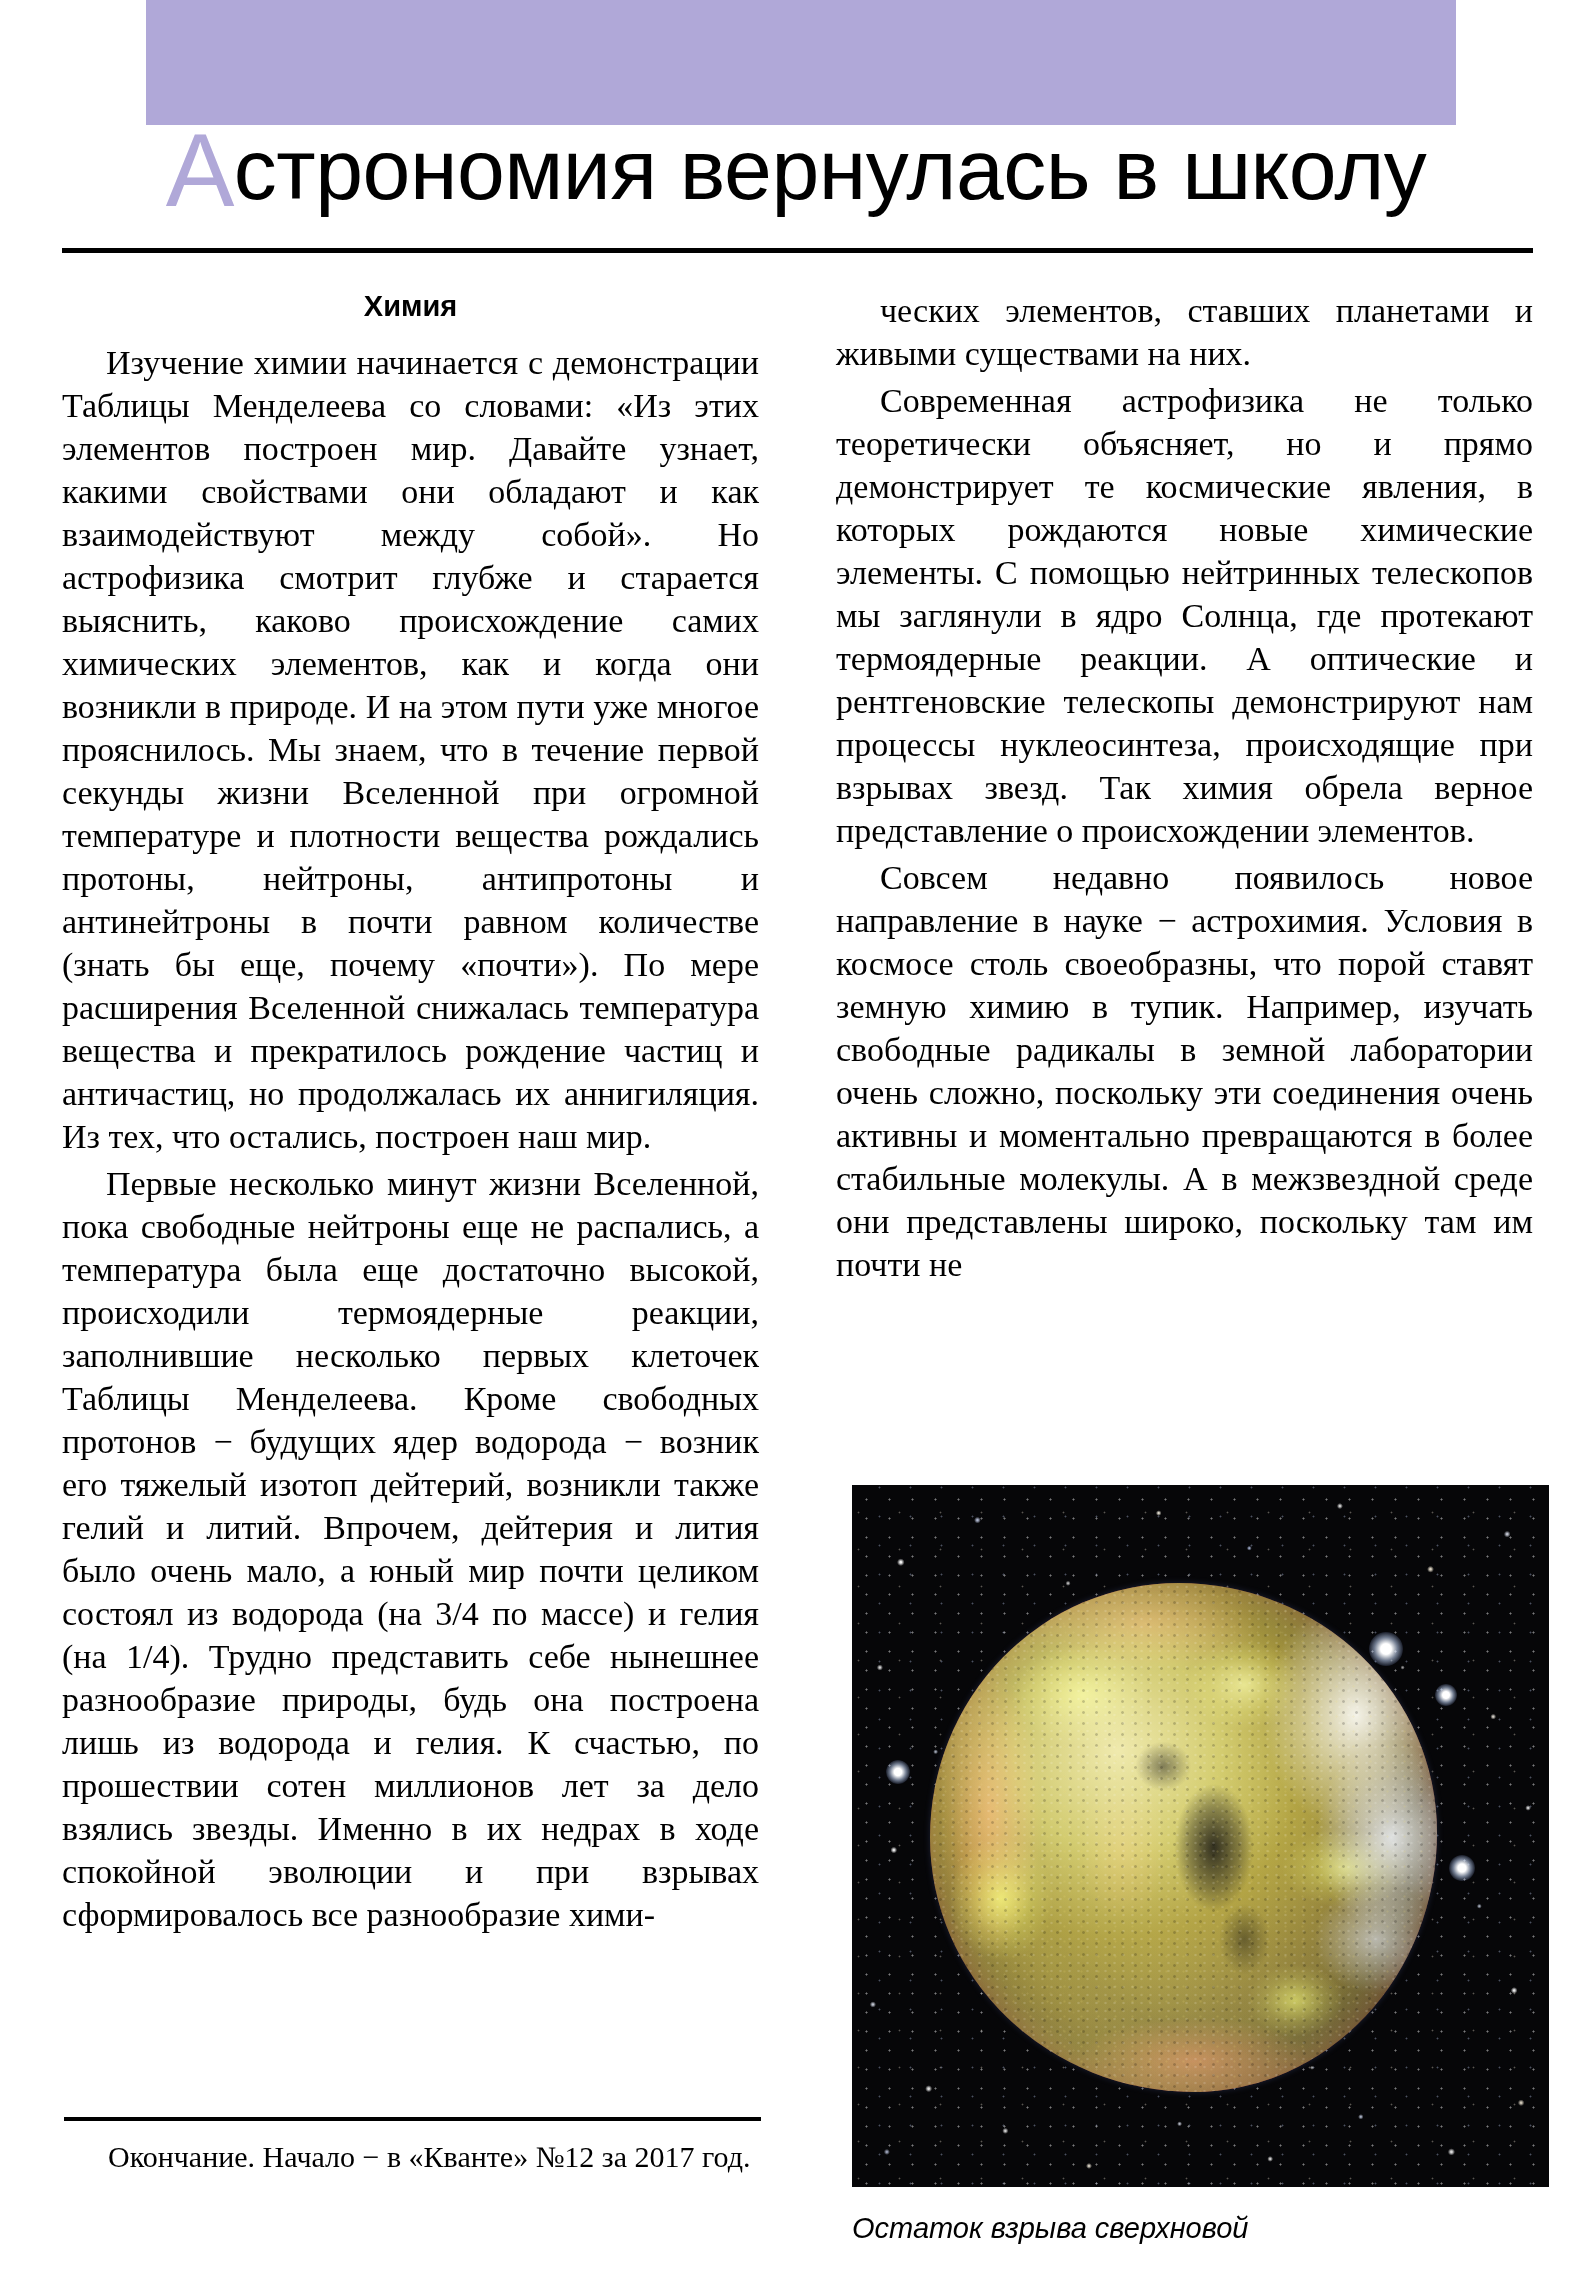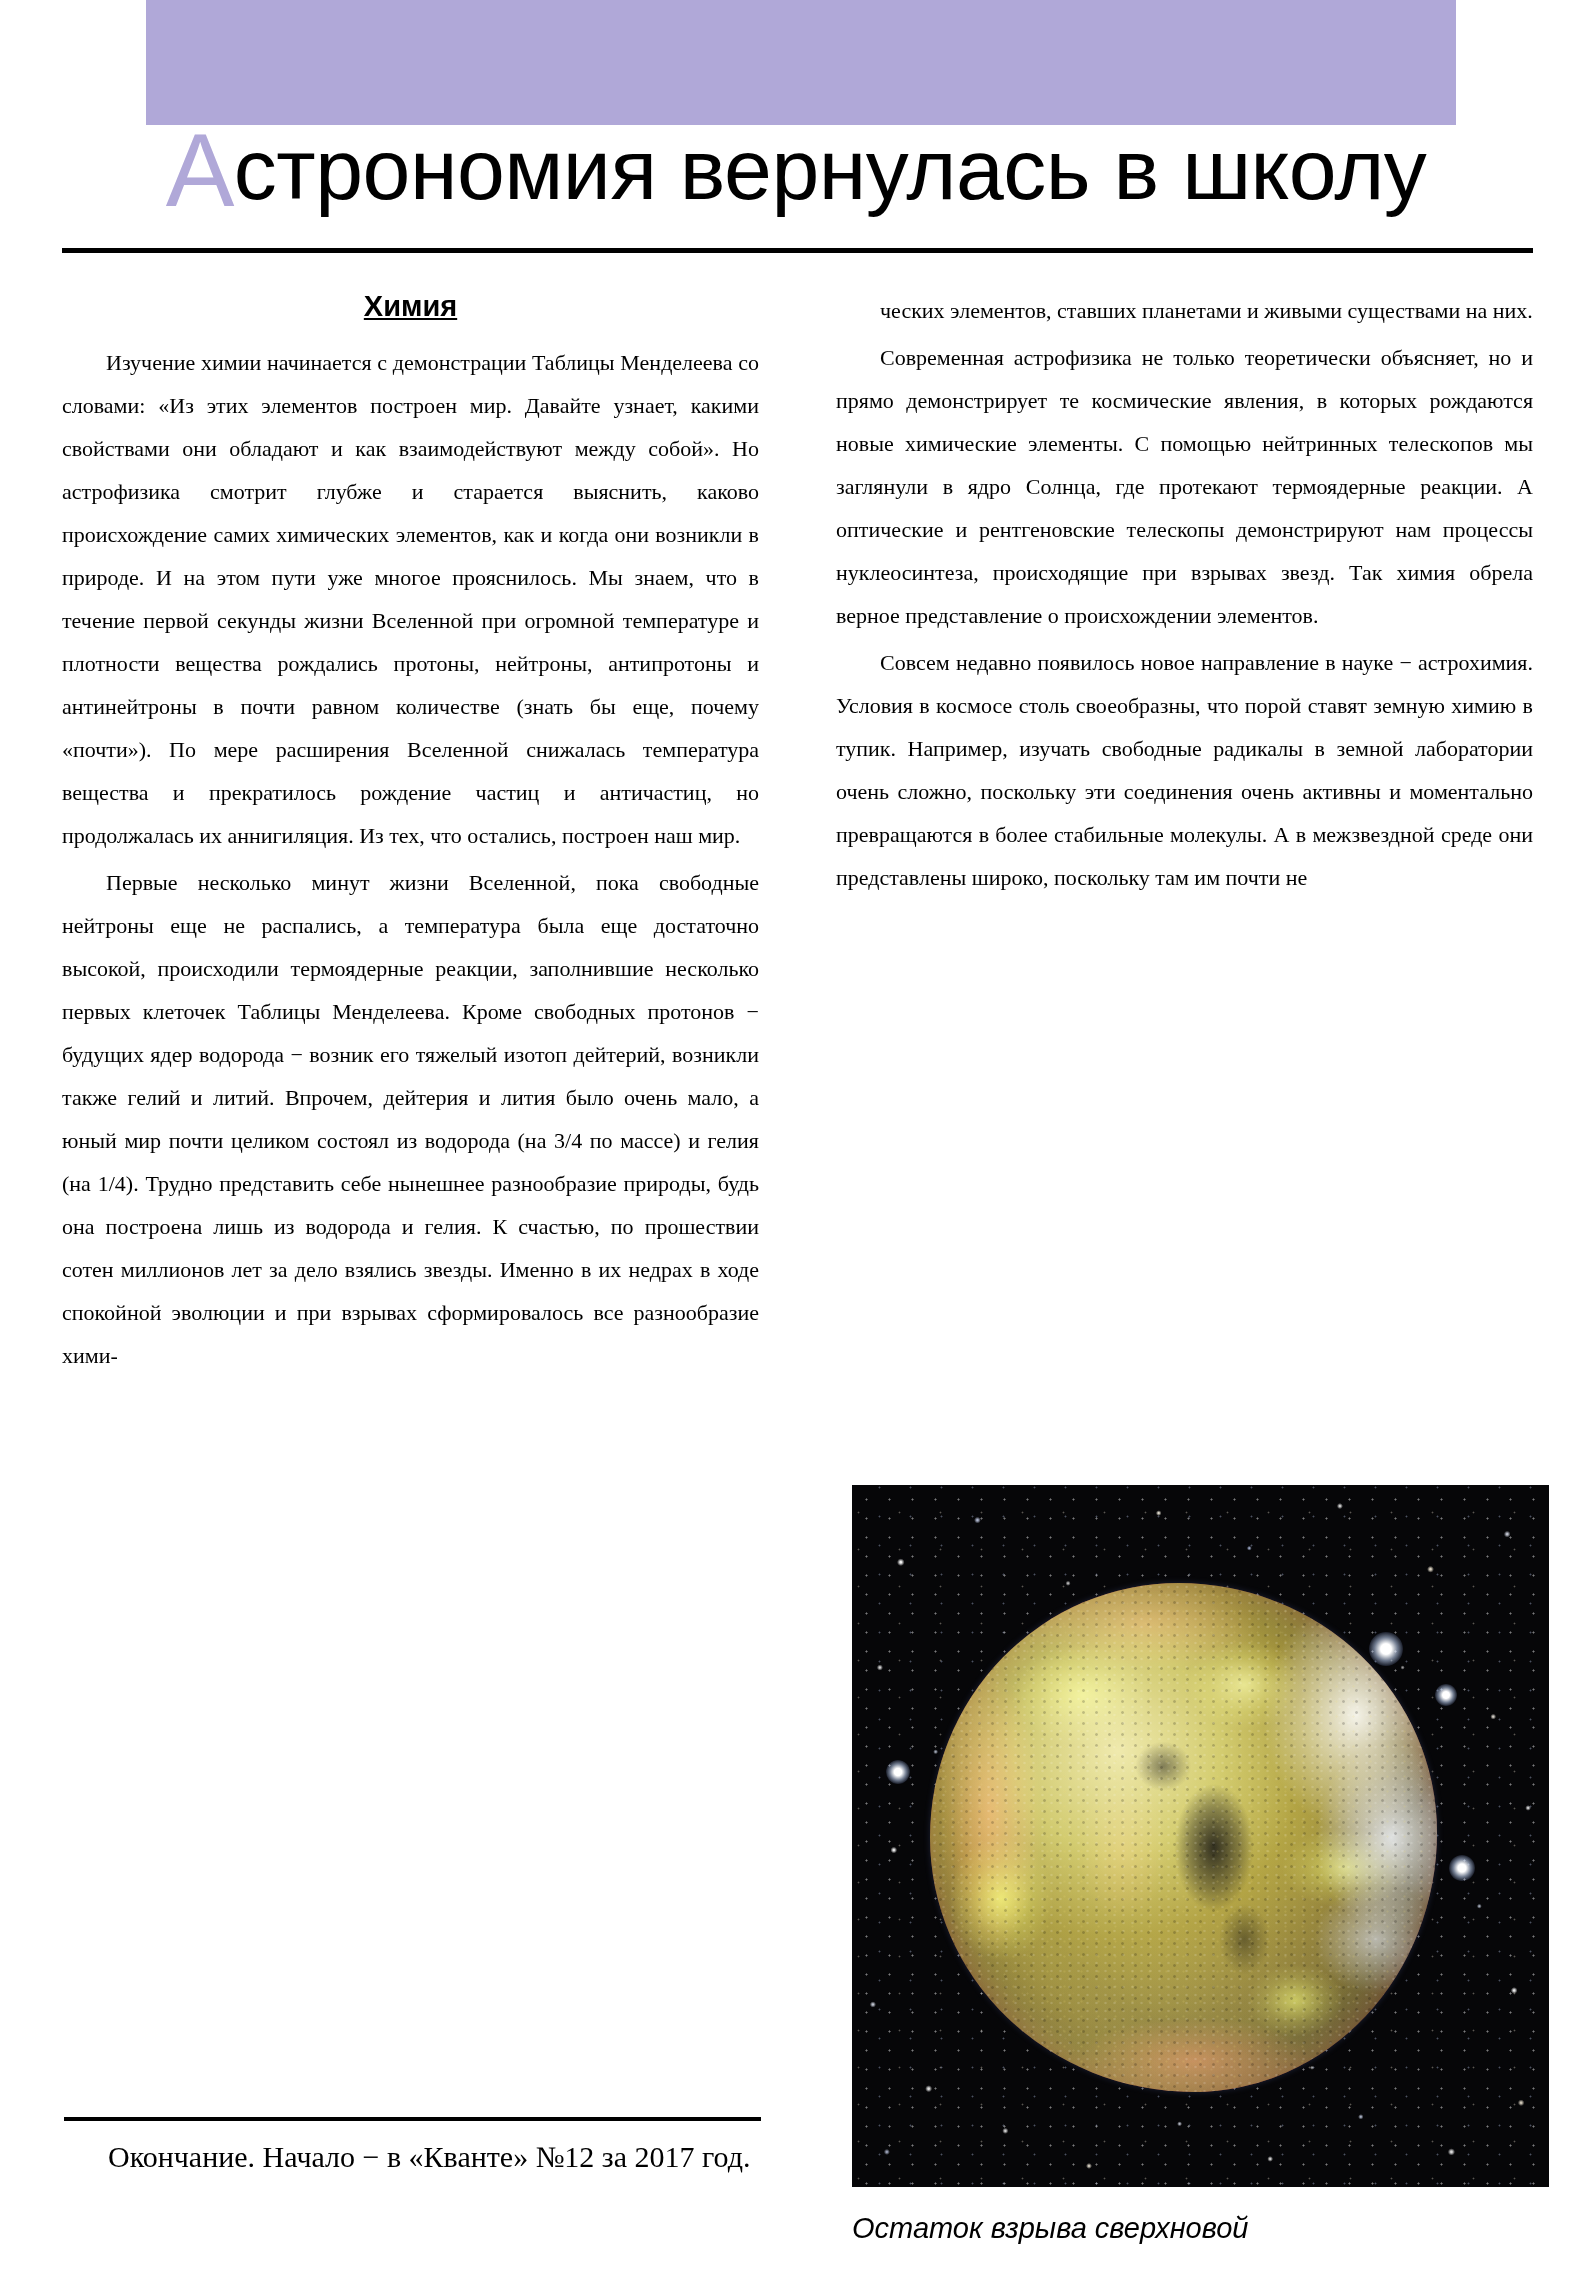--- a/index.html
+++ b/index.html
@@ -89,25 +89,24 @@
   #col-left  { left: 0px; }
   #col-right { left: 774px; }
 
   .section-head {
     font-family: "Liberation Sans", "DejaVu Sans", sans-serif;
     font-weight: bold;
     font-size: 29px;
     line-height: 34px;
     text-align: center;
     margin: 0 0 18px 0;
-    text-decoration: underline;
   }
   p.body {
     margin: 0;
-    font-size: 22px;
+    font-size: 34px;
     line-height: 43px;
     text-align: justify;
     text-indent: 44px;
     hyphens: manual;
     word-spacing: 0px;
   }
   p.body + p.body { margin-top: 4px; }
 
   
   #footnote-wrap {

